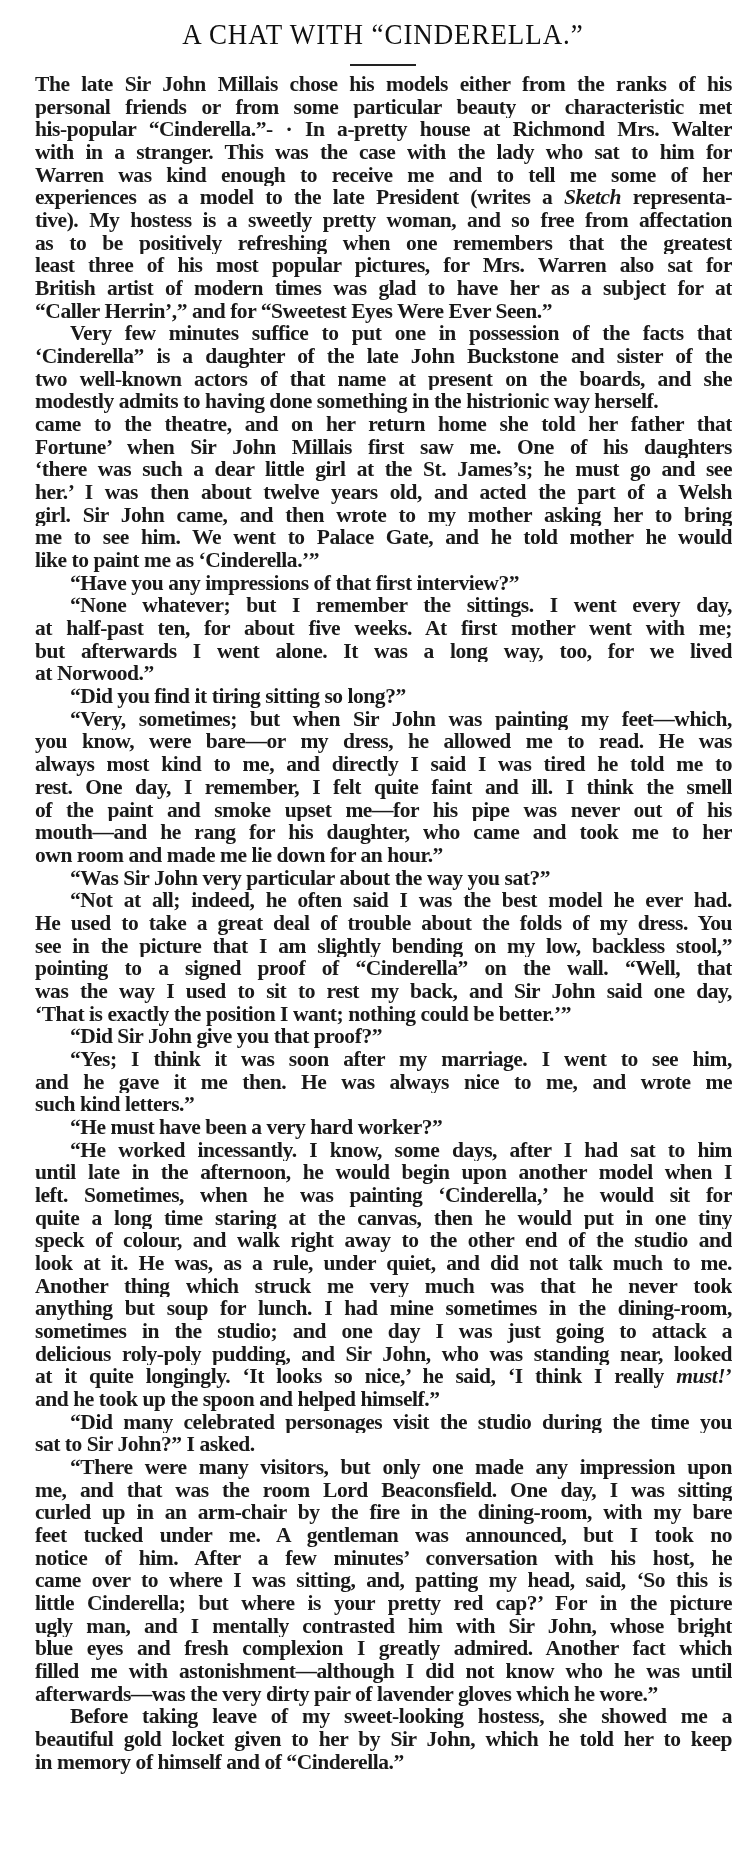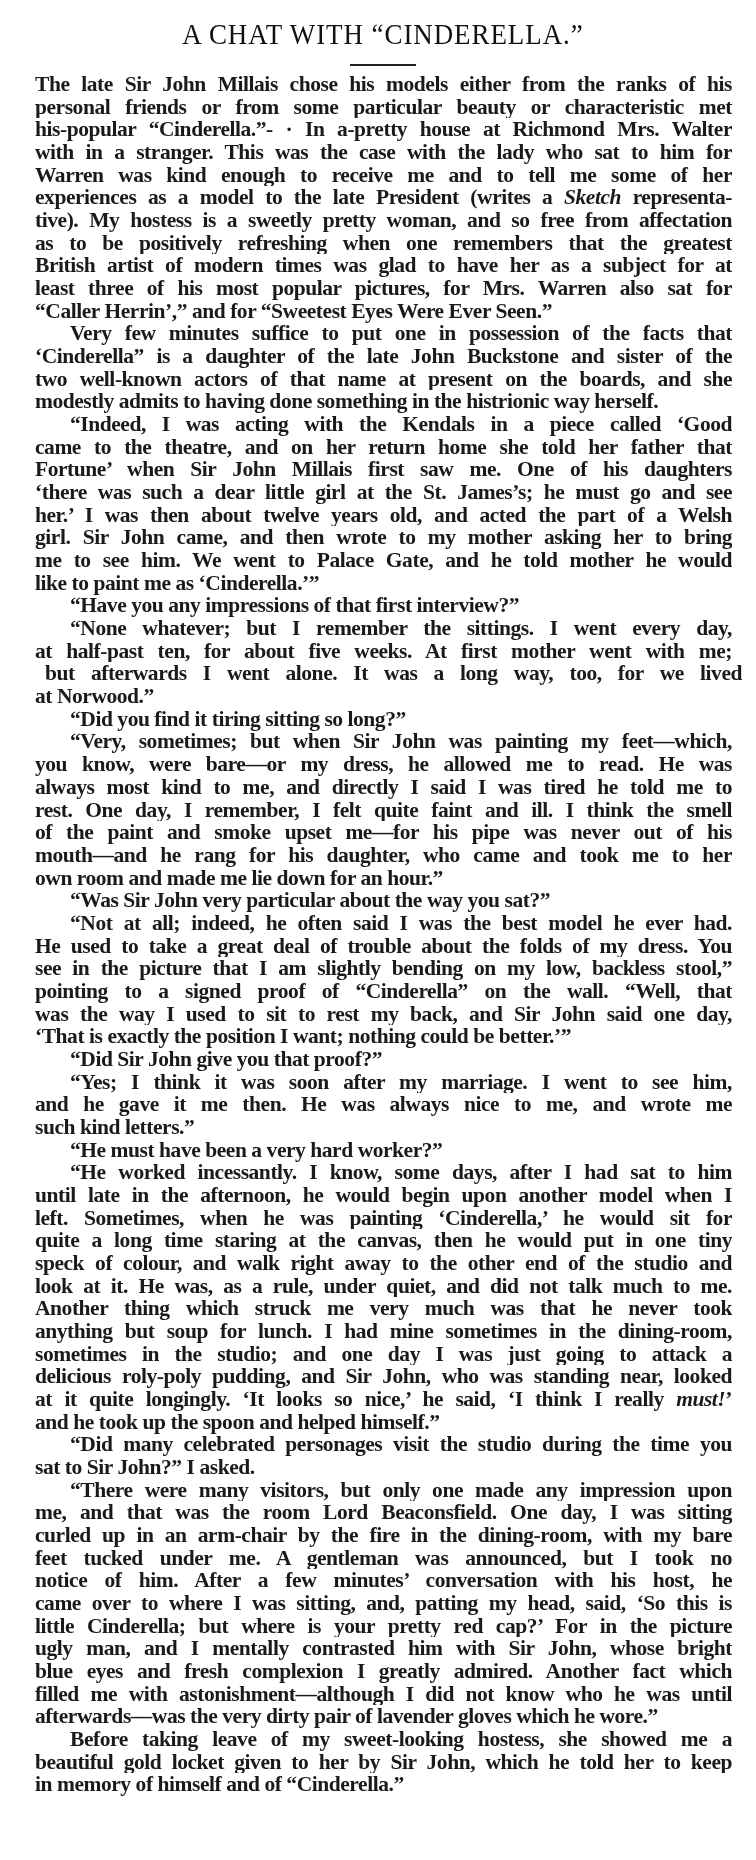--- a/index.html
+++ b/index.html
@@ -32,39 +32,38 @@
   <div class="rule"></div>
   <div class="body" id="article-body">
       <div class="line" style="white-space: normal; width: 697px; box-sizing: border-box; overflow: hidden;"><span>The late Sir John Millais chose his models either from the ranks of his</span></div>
       <div class="line" style="white-space: normal; width: 697px; box-sizing: border-box; overflow: hidden;"><span>personal friends or from some particular beauty or characteristic met</span></div>
       <div class="line" style="white-space: normal; width: 697px; box-sizing: border-box; overflow: hidden;"><span>his-popular “Cinderella.”-  · In a-pretty house at Richmond Mrs. Walter</span></div>
       <div class="line" style="white-space: normal; width: 697px; box-sizing: border-box; overflow: hidden;"><span>with in a stranger.  This was the case with the lady who sat to him for</span></div>
       <div class="line" style="white-space: normal; width: 697px; box-sizing: border-box; overflow: hidden;"><span>Warren was kind enough to receive me and to tell me some of her</span></div>
       <div class="line" style="white-space: normal; width: 697px; box-sizing: border-box; overflow: hidden;"><span>experiences as a model to the late President (writes a </span><span class="it">Sketch</span><span> representa-</span></div>
       <div class="line" style="white-space: normal; width: 697px; box-sizing: border-box; overflow: hidden;"><span>tive).  My hostess is a sweetly pretty woman, and so free from affectation</span></div>
       <div class="line" style="white-space: normal; width: 697px; box-sizing: border-box; overflow: hidden;"><span>as to be positively refreshing when one remembers that the greatest</span></div>
+      <div class="line" style="white-space: normal; width: 697px; box-sizing: border-box; overflow: hidden;"><span>least three of his most popular pictures, for Mrs. Warren also sat for</span></div>
       <div class="line" style="white-space: normal; width: 697px; box-sizing: border-box; overflow: hidden;"><span>British artist of modern times was glad to have her as a subject for at</span></div>
-      <div class="line" style="white-space: normal; width: 697px; box-sizing: border-box; overflow: hidden;"><span>least three of his most popular pictures, for Mrs. Warren also sat for</span></div>
       <div class="line last" style="white-space: nowrap; width: 697px; box-sizing: border-box;"><span>“Caller Herrin’,” and for “Sweetest Eyes Were Ever Seen.”</span></div>
       <div class="line indent" style="white-space: normal; width: 697px; box-sizing: border-box; overflow: hidden;"><span>Very few minutes suffice to put one in possession of the facts that</span></div>
       <div class="line" style="white-space: normal; width: 697px; box-sizing: border-box; overflow: hidden;"><span>‘Cinderella” is a daughter of the late John Buckstone and sister of the</span></div>
       <div class="line" style="white-space: normal; width: 697px; box-sizing: border-box; overflow: hidden;"><span>two well-known actors of that name at present on the boards, and she</span></div>
       <div class="line last" style="white-space: nowrap; width: 697px; box-sizing: border-box;"><span>modestly admits to having done something in the histrionic way herself.</span></div>
-      <div class="line indent" style="white-space: normal; width: 697px; box-sizing: border-box; overflow: hidden;"><span>“Indeed, I was acting with the Kendals in a piece called ‘Good</span></div>
       <div class="line" style="white-space: normal; width: 697px; box-sizing: border-box; overflow: hidden;"><span>came to the theatre, and on her return home she told her father that</span></div>
       <div class="line" style="white-space: normal; width: 697px; box-sizing: border-box; overflow: hidden;"><span>Fortune’ when Sir John Millais first saw me.  One of his daughters</span></div>
       <div class="line" style="white-space: normal; width: 697px; box-sizing: border-box; overflow: hidden;"><span>‘there was such a dear little girl at the St. James’s; he must go and see</span></div>
       <div class="line" style="white-space: normal; width: 697px; box-sizing: border-box; overflow: hidden;"><span>her.’  I was then about twelve years old, and acted the part of a Welsh</span></div>
       <div class="line" style="white-space: normal; width: 697px; box-sizing: border-box; overflow: hidden;"><span>girl.  Sir John came, and then wrote to my mother asking her to bring</span></div>
       <div class="line" style="white-space: normal; width: 697px; box-sizing: border-box; overflow: hidden;"><span>me to see him.  We went to Palace Gate, and he told mother he would</span></div>
       <div class="line last" style="white-space: nowrap; width: 697px; box-sizing: border-box;"><span>like to paint me as ‘Cinderella.’”</span></div>
       <div class="line last indent" style="white-space: nowrap; width: 697px; box-sizing: border-box;"><span>“Have you any impressions of that first interview?”</span></div>
       <div class="line indent" style="white-space: normal; width: 697px; box-sizing: border-box; overflow: hidden;"><span>“None whatever; but I remember the sittings.  I went every day,</span></div>
       <div class="line" style="white-space: normal; width: 697px; box-sizing: border-box; overflow: hidden;"><span>at half-past ten, for about five weeks.  At first mother went with me;</span></div>
-      <div class="line" style="white-space: normal; width: 697px; box-sizing: border-box; overflow: hidden; margin-left: 10px;"><span>but afterwards I went alone.  It was a long way, too, for we lived</span></div>
+      <div class="line" style="white-space: normal; width: 697px; box-sizing: border-box; overflow: hidden;"><span>but afterwards I went alone.  It was a long way, too, for we lived</span></div>
       <div class="line last" style="white-space: nowrap; width: 697px; box-sizing: border-box;"><span>at Norwood.”</span></div>
       <div class="line last indent" style="white-space: nowrap; width: 697px; box-sizing: border-box;"><span>“Did you find it tiring sitting so long?”</span></div>
       <div class="line indent" style="white-space: normal; width: 697px; box-sizing: border-box; overflow: hidden;"><span>“Very, sometimes; but when Sir John was painting my feet—which,</span></div>
       <div class="line" style="white-space: normal; width: 697px; box-sizing: border-box; overflow: hidden;"><span>you know, were bare—or my dress, he allowed me to read.  He was</span></div>
       <div class="line" style="white-space: normal; width: 697px; box-sizing: border-box; overflow: hidden;"><span>always most kind to me, and directly I said I was tired he told me to</span></div>
       <div class="line" style="white-space: normal; width: 697px; box-sizing: border-box; overflow: hidden;"><span>rest.  One day, I remember, I felt quite faint and ill.  I think the smell</span></div>
       <div class="line" style="white-space: normal; width: 697px; box-sizing: border-box; overflow: hidden;"><span>of the paint and smoke upset me—for his pipe was never out of his</span></div>
       <div class="line" style="white-space: normal; width: 697px; box-sizing: border-box; overflow: hidden;"><span>mouth—and he rang for his daughter, who came and took me to her</span></div>
       <div class="line last" style="white-space: nowrap; width: 697px; box-sizing: border-box;"><span>own room and made me lie down for an hour.”</span></div>
       <div class="line last indent" style="white-space: nowrap; width: 697px; box-sizing: border-box;"><span>“Was Sir John very particular about the way you sat?”</span></div>

